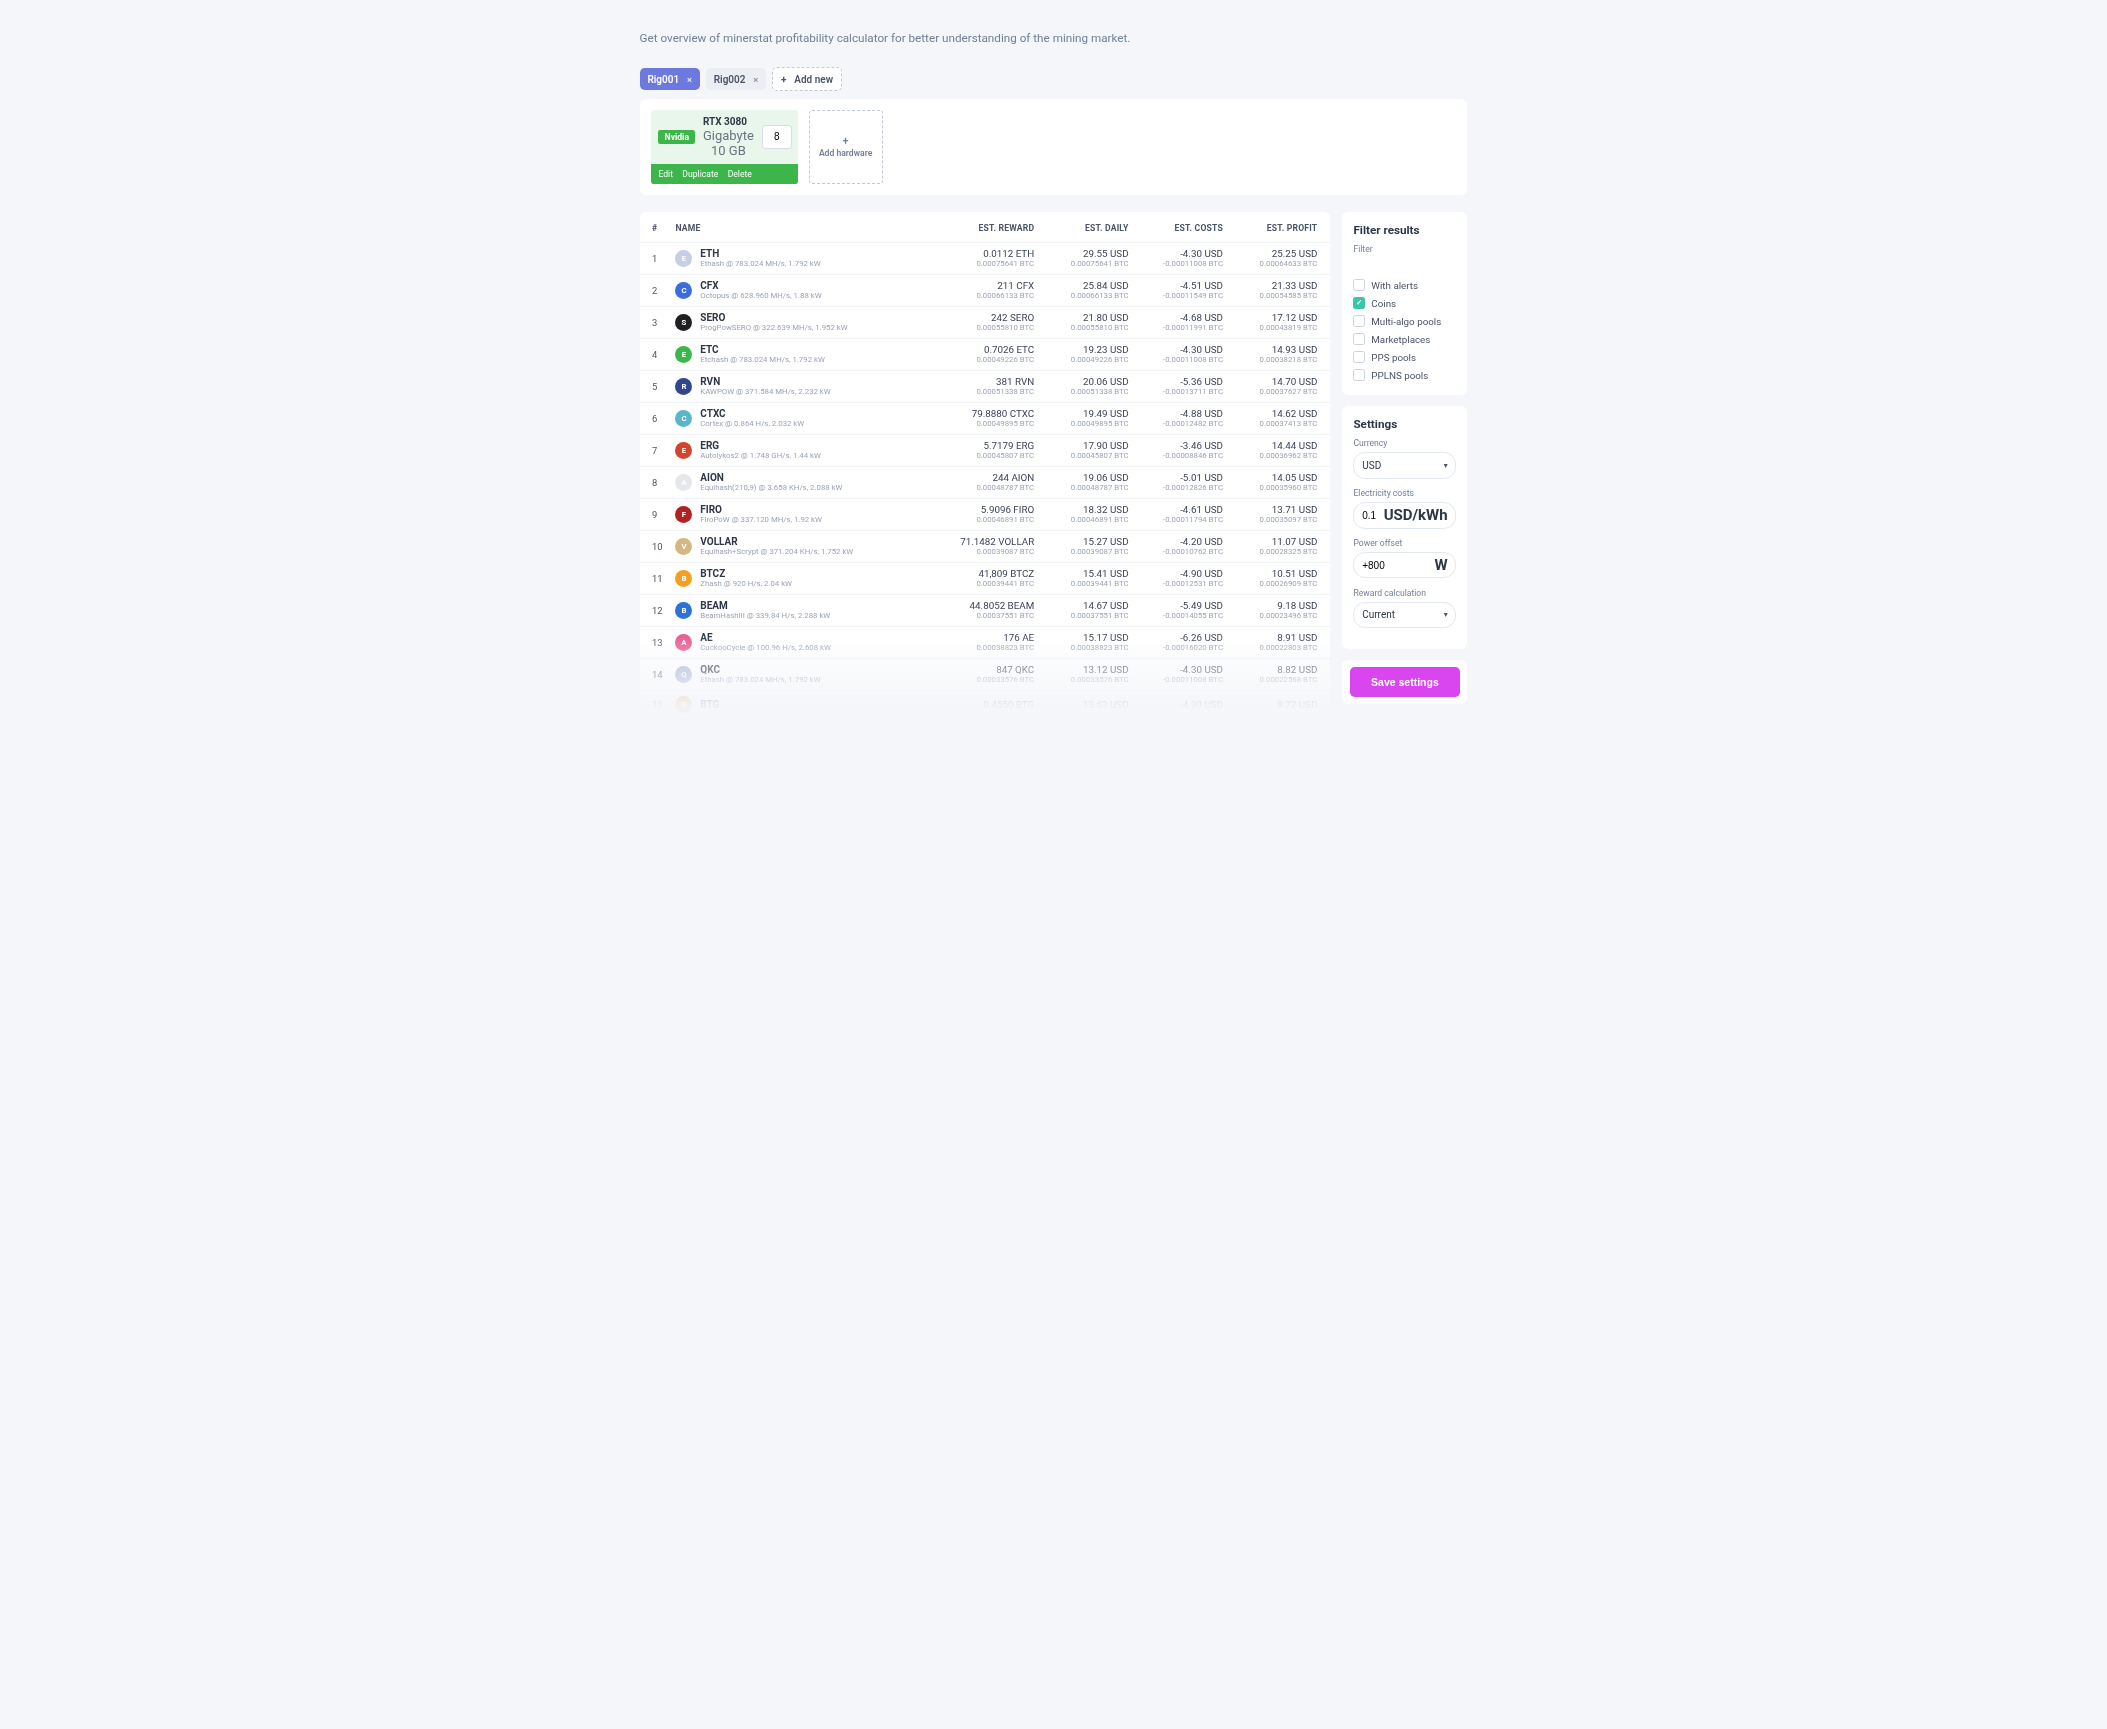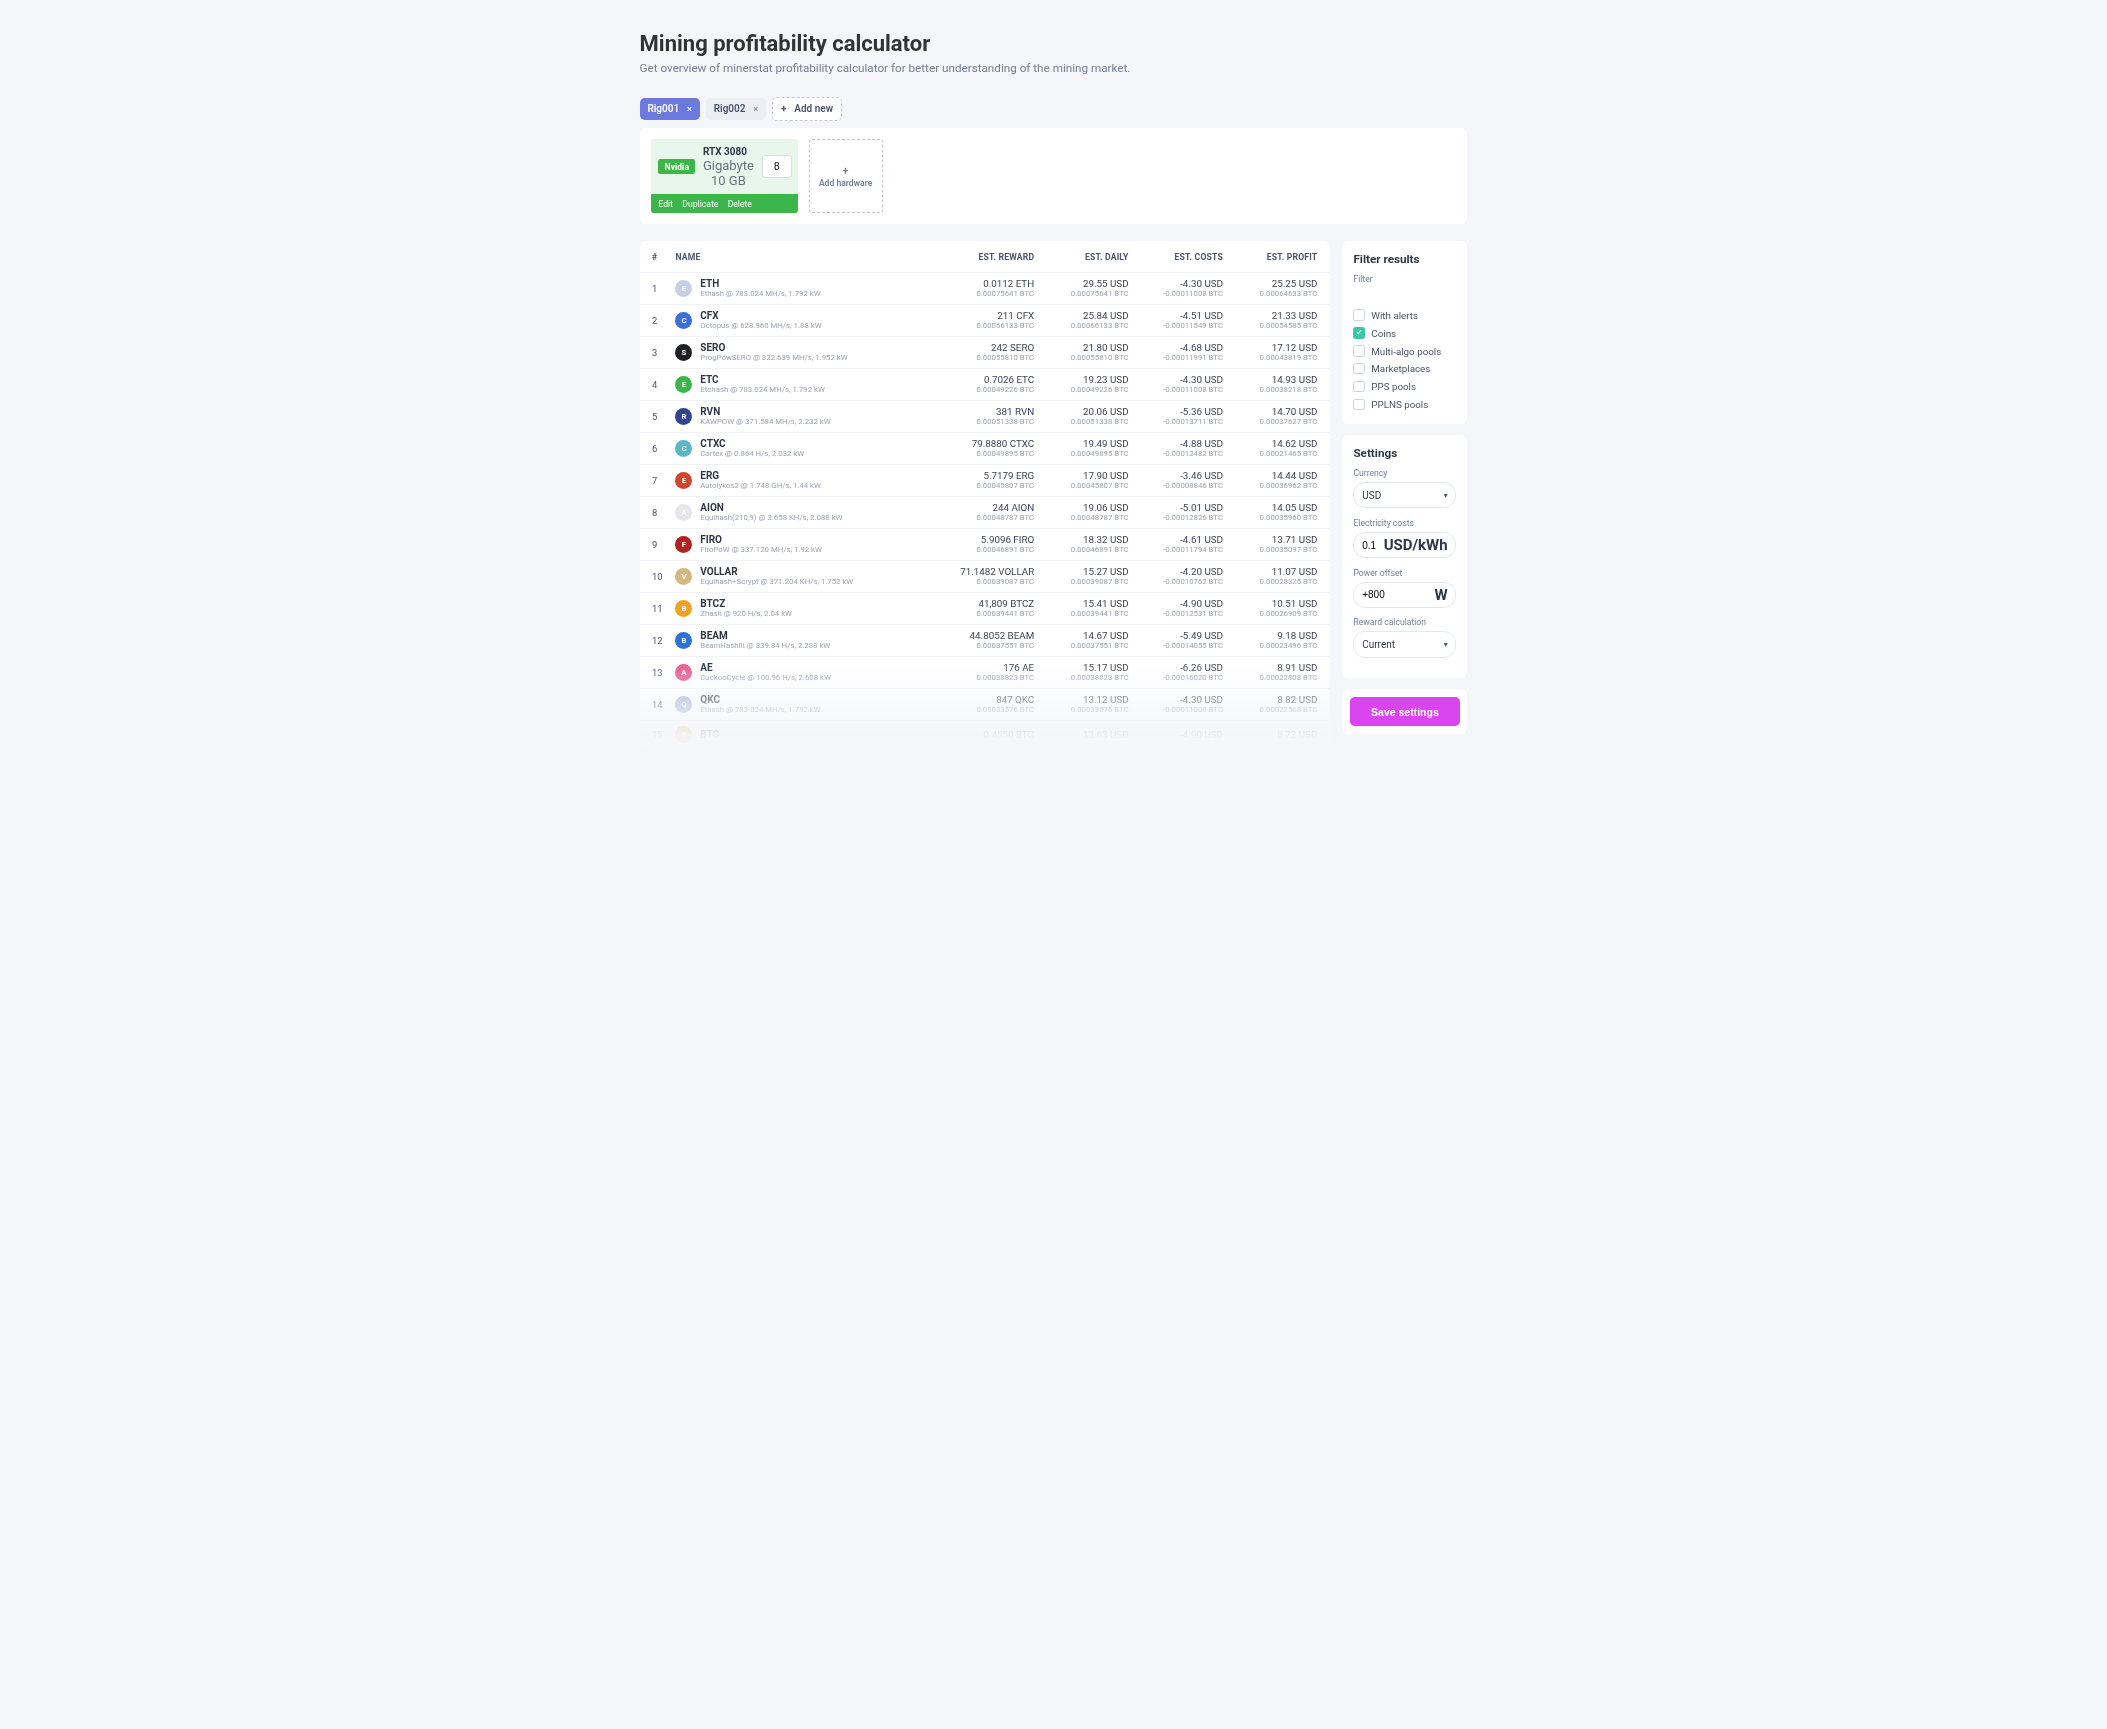--- a/index.html
+++ b/index.html
@@ -62,21 +62,20 @@
 .select-box, .input-box { width: 100%; height: 26.5px; border: 0.8px solid #e2e8f0; border-radius: 12px; padding: 0 7.8px; font-size: 10px; color: #2d3748; background: #fff; display: flex; align-items: center; justify-content: space-between; cursor: pointer; }
 .select-box .chev { color: #4a5568; font-size: 7.8px; }
 .input-box input { border: none; outline: none; font-size: 10px; width: 60%; background: transparent; }
 .input-box .unit { font-size: 15px; font-weight: 700; color: #2d3748; }
 .save-btn { width: 100%; background: #d946ef; color: #fff; border: none; border-radius: 4.7px; padding: 8.6px 0; font-size: 10.5px; font-weight: 600; cursor: pointer; }
 </style>
 </head>
 <body>
 
 <div class="container">
-  <h1 class="page-title">Mining profitability calculator</h1>
   <p class="page-subtitle">Get overview of minerstat profitability calculator for better understanding of the mining market.</p>
 
   <div class="rigs-row">
     <div class="rig-chip active">
         <span>Rig001</span>
         <span class="x">×</span>
       </div>
       <div class="rig-chip inactive">
         <span>Rig002</span>
         <span class="x">×</span>
@@ -266,21 +265,21 @@
             <div class="val-cell">
               <div class="val-main">19.49 USD</div>
               <div class="val-sub">0.00049895 BTC</div>
             </div>
             <div class="val-cell">
               <div class="val-main">-4.88 USD</div>
               <div class="val-sub">-0.00012482 BTC</div>
             </div>
             <div class="val-cell">
               <div class="val-main">14.62 USD</div>
-              <div class="val-sub">0.00021465 BTC</div>
+              <div class="val-sub">0.00037413 BTC</div>
             </div>
           </div>
           <div class="row">
             <div class="idx">7</div>
             <div class="name-cell">
               <div class="coin-icon" style="background: rgb(209, 69, 46);">E</div>
               <div>
                 <div class="coin-sym">ERG</div>
                 <div class="coin-algo">Autolykos2 @ 1.748 GH/s, 1.44 kW</div>
               </div>

